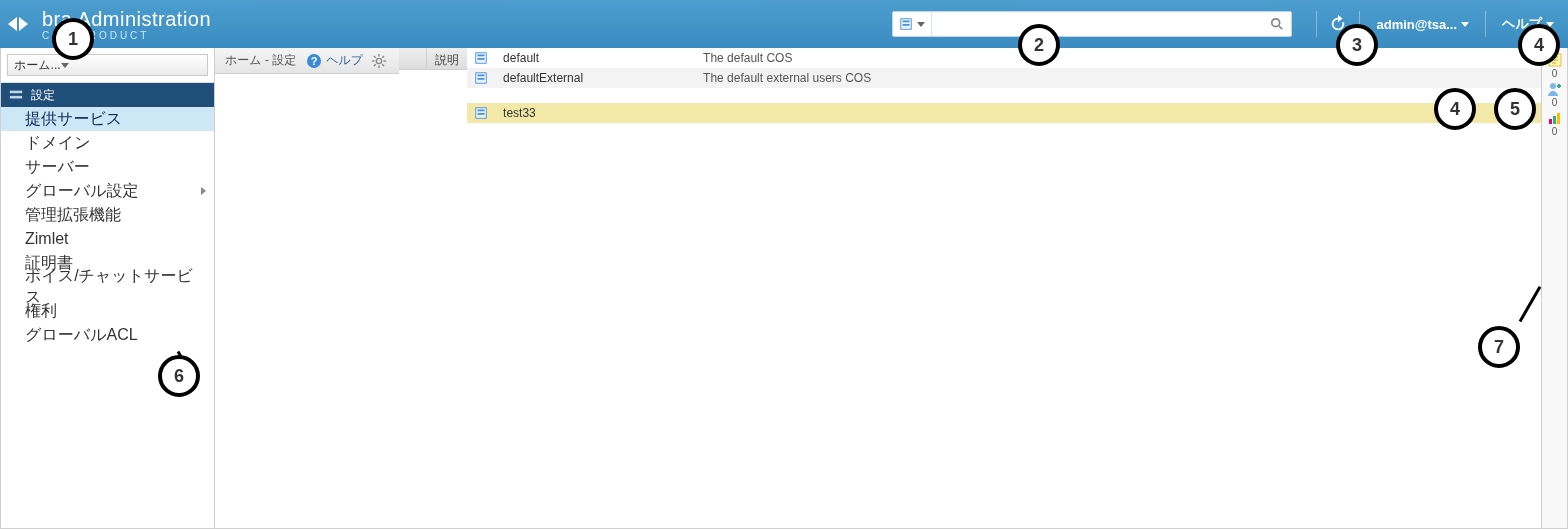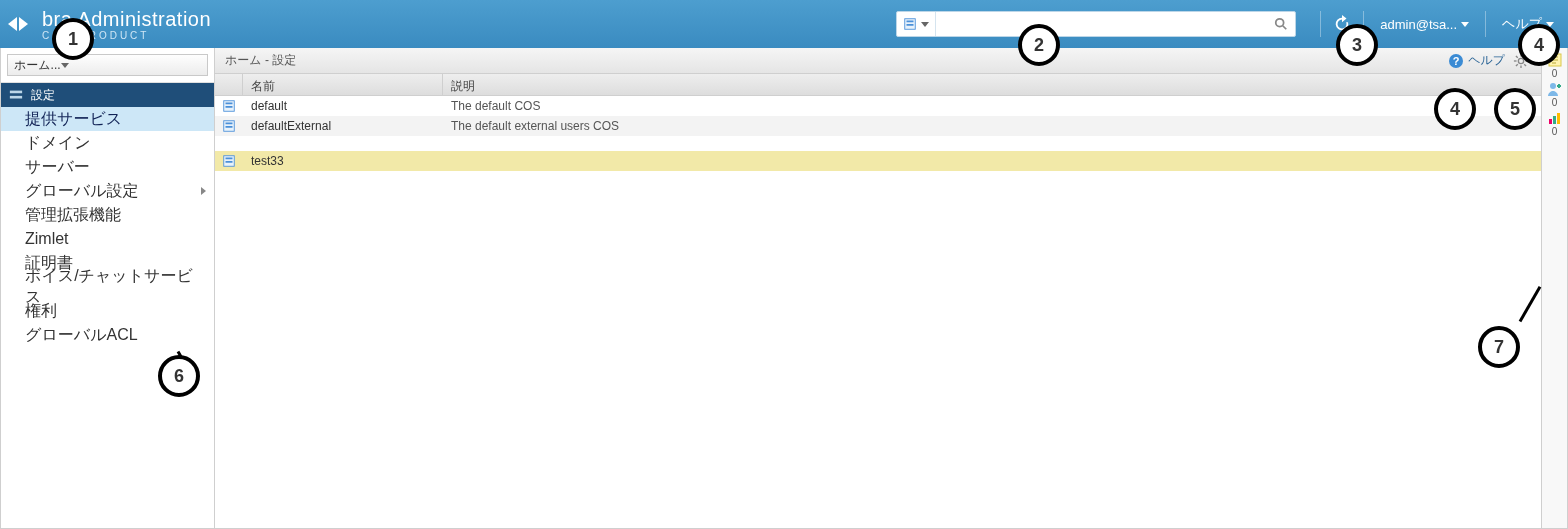--- a/index.html
+++ b/index.html
@@ -68,21 +68,21 @@
   .search-input {
     flex: 1; border: none; outline: none; padding: 0 6px; font-size: 13px;
   }
   .search-btn {
     width: 28px; display:flex; align-items:center; justify-content:center;
     cursor:pointer; height:100%;
   }
   .mag-icon { width:14px;height:14px; }
   .top-sep { width:1px;height:26px;background:rgba(255,255,255,0.35); margin:0 10px;}
   .refresh-btn { width:22px;height:22px; cursor:pointer; display:flex;align-items:center;justify-content:center;}
-  .user-drop, .help-drop { display:flex; align-items:center; gap:4px; cursor:pointer; color:#fff; padding:0 6px;}
+  .user-drop, .help-drop { display:flex; align-items:center; gap:4px; cursor:pointer; color:#fff; padding:0 6px;font-weight:bold;}
   .user-drop .caret-down, .help-drop .caret-down { border-top-color:#fff; }
 
   
   .app-body {
     display:flex;
     height: calc(100% - 48px);
     border:1px solid #cfcfcf;
     border-top:none;
     background:#fff;
   }
@@ -111,21 +111,21 @@
   .tree-item {
     height:24px; display:flex; align-items:center; padding:0 8px 0 24px;
     font-size:16px; color:#333; cursor:pointer; gap:6px; justify-content:space-between;
   }
   .tree-item.selected { background:#cde7f7; color:#125; }
   .chevron-right {
     width:0;height:0;border-top:4px solid transparent;border-bottom:4px solid transparent;border-left:5px solid #888;
   }
 
   .main {
-    flex:1; display:flex; flex-direction:column; min-width:0;
+    flex:1; display:flex; min-width:0;
   }
   .crumbbar {
     height:26px; background:linear-gradient(#f5f5f5,#e5e5e5);
     border-bottom:1px solid #cfcfcf;
     display:flex; align-items:center; padding:0 10px; gap:10px; font-size:12px; color:#555;
     justify-content:space-between;
   }
   .crumb-left { display:flex; align-items:center; gap:6px;}
   .crumb-right { display:flex; align-items:center; gap:6px;}
   .help-link { display:flex; align-items:center; gap:4px; color:#2a6496; cursor:pointer; }
@@ -293,21 +293,20 @@
                 <line x1="12.6" y1="12.6" x2="14.7" y2="14.7"></line>
                 <line x1="3.3" y1="14.7" x2="5.4" y2="12.6"></line>
                 <line x1="12.6" y1="5.4" x2="14.7" y2="3.3"></line>
               </g>
             </svg>
         </div>
       </div>
     </div>
     <div class="col-headers">
       <div class="col-handle"></div>
-      <div class="col-name">名前</div>
       <div class="col-desc">説明</div>
     </div>
     <div class="rows" id="rows">
         <div class="row">
           <div class="cell-handle">
             <svg width="14" height="14" viewBox="0 0 16 16">
               <rect x="2" y="2" width="12" height="12" fill="#e8f2fb" stroke="#4a90d9"></rect>
               <rect x="4" y="4" width="8" height="2" fill="#4a90d9"></rect>
               <rect x="4" y="8" width="8" height="2" fill="#4a90d9"></rect>
             </svg>

